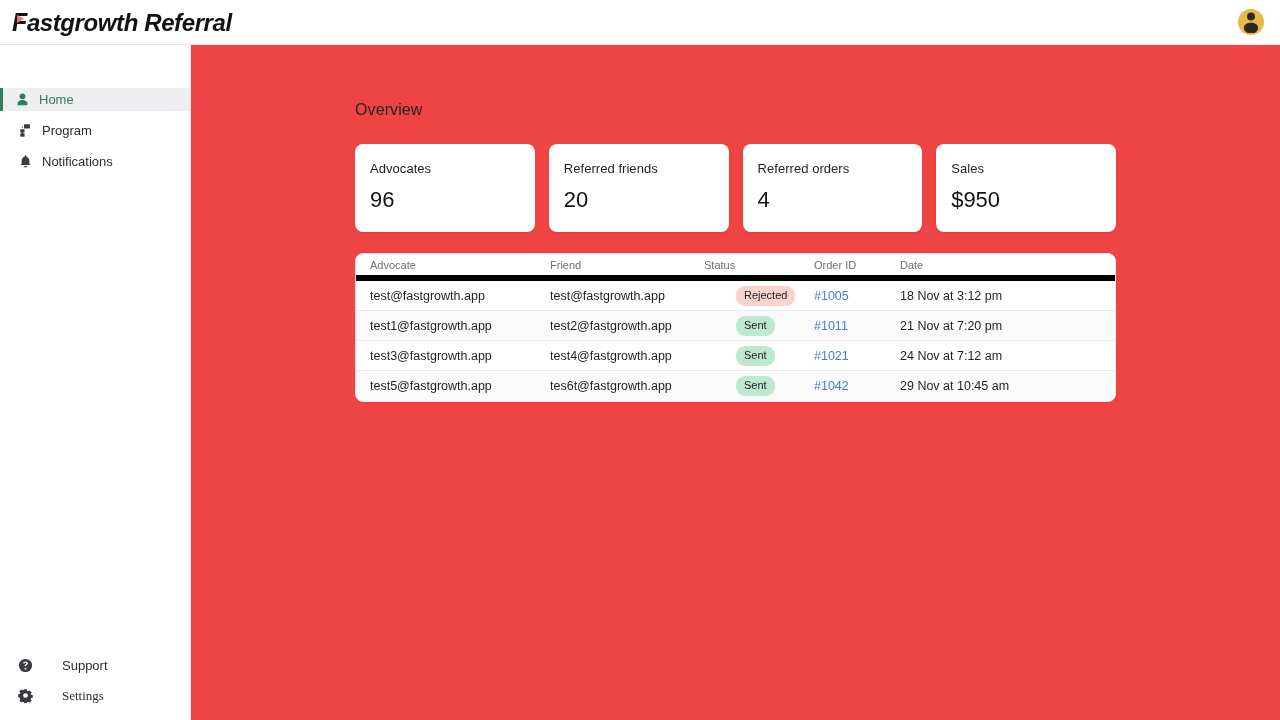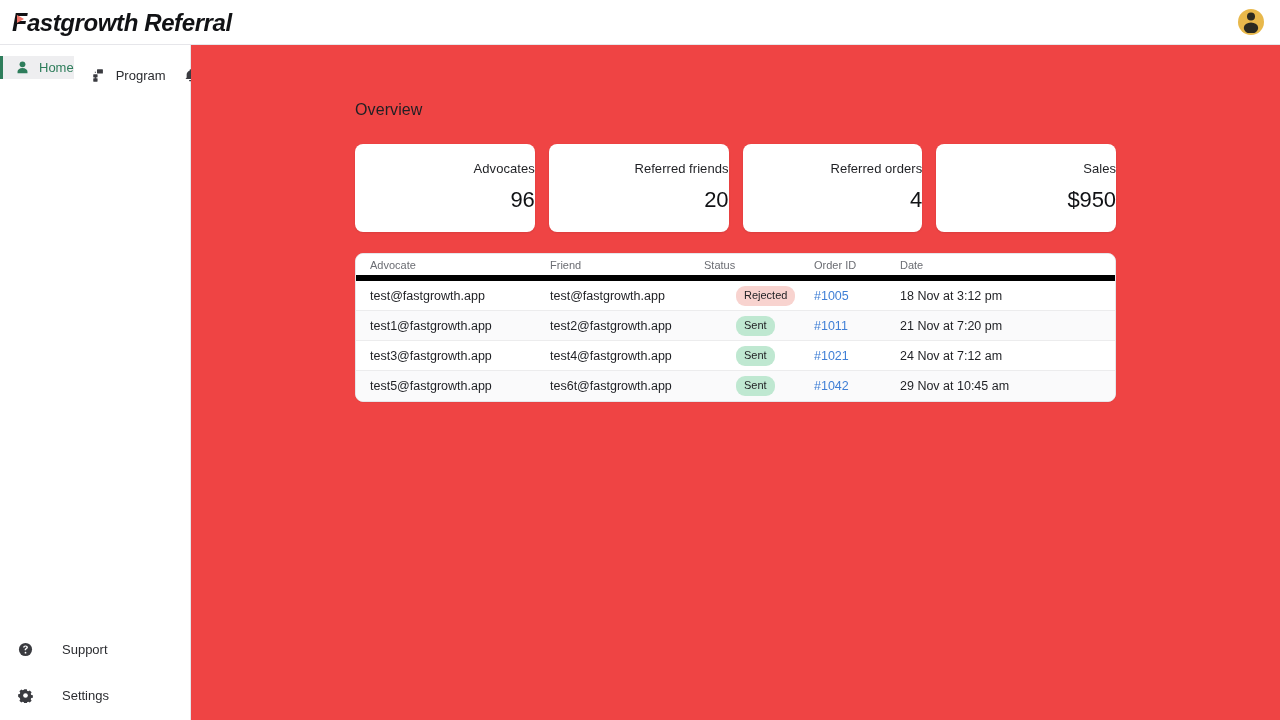--- a/index.html
+++ b/index.html
@@ -71,21 +71,21 @@
   
   .sidebar {
     width: 191px;
     min-width: 191px;
     background: #ffffff;
     border-right: 1px solid #e6e6ea;
     display: flex;
     flex-direction: column;
     padding-top: 11px;
   }
-  .nav-top { display: flex; flex-direction: row; }
+  .nav-top { display: flex; flex-direction: column; margin-top: 32px; }
   .nav-bottom { margin-top: auto; padding-bottom: 14px; display: flex; flex-direction: column; }
 
   .nav-item {
     display: flex;
     align-items: center;
     gap: 9px;
     height: 23px;
     padding-left: 14px;
     font-size: 13px;
     color: #2b2c30;
@@ -98,36 +98,36 @@
     background: #eeeef0;
     border-left-color: #2e7d5b;
     color: #2e7d5b;
     padding-left: 11px;
   }
   .nav-item .ico { width: 16px; height: 16px; display: flex; align-items: center; justify-content: center; flex: 0 0 16px; }
   .nav-item .ico svg { display: block; }
   .nav-label { line-height: 1; }
 
   .nav-bottom .nav-item { height: 22px; gap: 29px; }
-  .nav-bottom .nav-item + .nav-item { margin-top: 24px; }
+  .nav-bottom .nav-item + .nav-item { margin-top: 8px; font-family: Liberation Serif, serif; }
 
   
   .main { flex: 1; background: #ef4444; padding: 56px 0 0 164px; overflow: hidden; }
   .main-inner { width: 761px; }
 
   .page-title {
     font-size: 16px;
     font-weight: 400;
     color: #1f2024;
     margin-bottom: 25px;
     letter-spacing: 0.1px;
   }
 
   
-  .cards { display: flex; gap: 14px; margin-bottom: 21px; text-align: right; }
+  .cards { display: flex; gap: 14px; margin-bottom: 21px; }
   .card {
     flex: 1;
     height: 88px;
     background: #ffffff;
     border-radius: 8px;
     box-shadow: 0 1px 2px rgba(16,17,20,0.09), 0 0 1px rgba(16,17,20,0.06);
     padding: 17px 0 0 15px;
   }
   .card-label { font-size: 13px; color: #1f2024; font-weight: 400; letter-spacing: 0.05px; }
   .card-value { font-size: 22px; color: #111215; font-weight: 400; margin-top: 11px; letter-spacing: -0.1px; }

